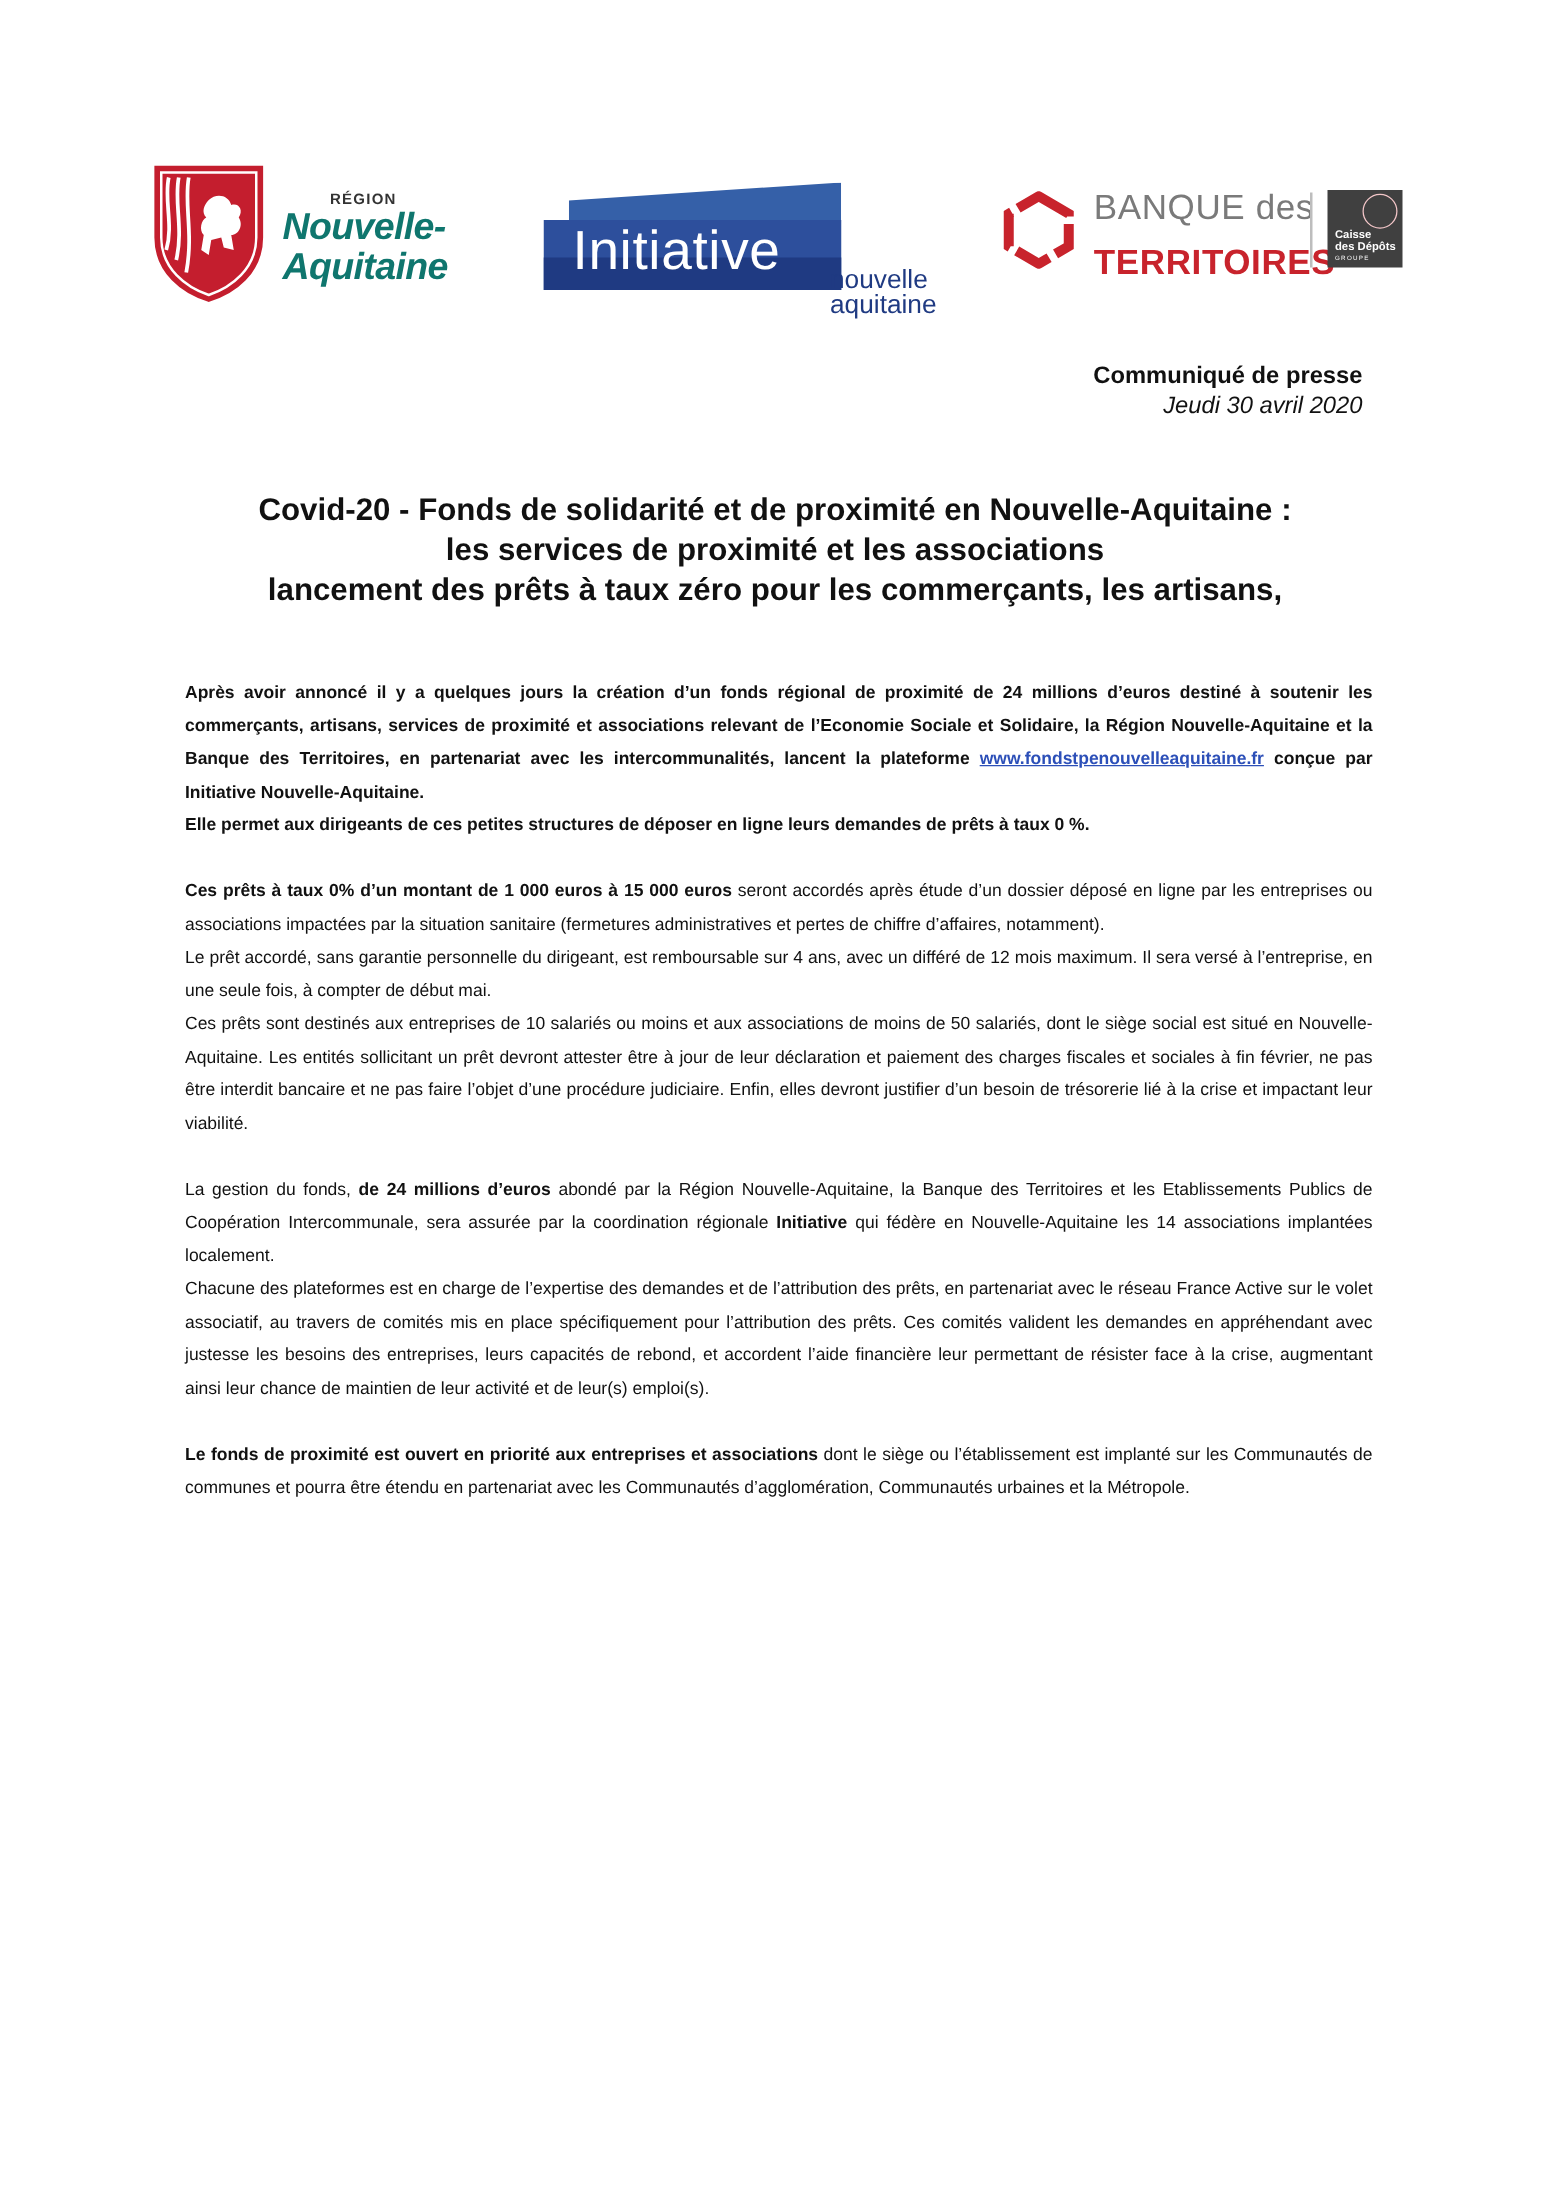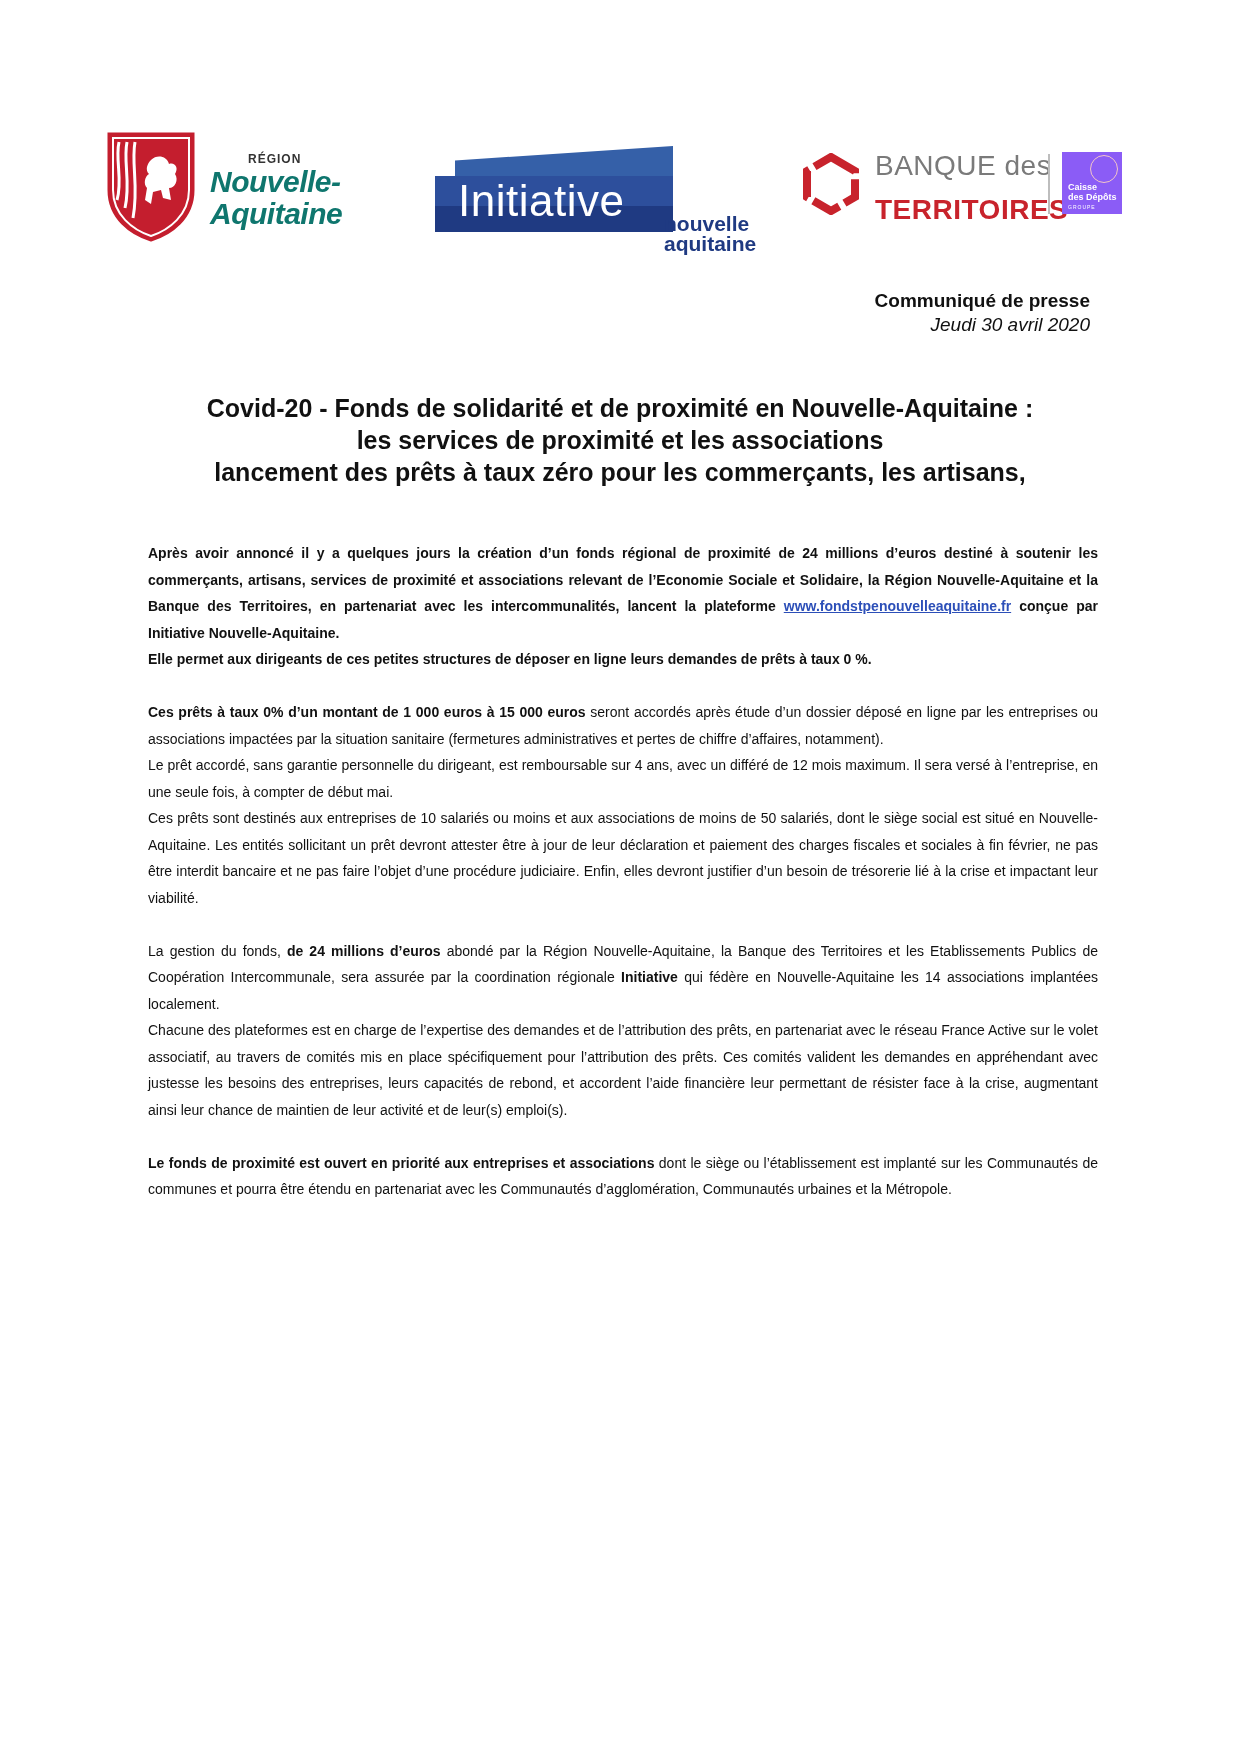--- a/index.html
+++ b/index.html
@@ -3,40 +3,40 @@
   <meta charset="utf-8">
   <style>
     html, body { margin: 0; padding: 0; background: #ffffff; }
     body { width: 1240px; height: 1754px; position: relative; overflow: hidden;
            font-family: "Liberation Sans", sans-serif; color: #111; }
     .page { position: absolute; left: 0; top: 0; width: 1240px; height: 1754px; background: #fff; }
 
     
     .logos { position: absolute; top: 118px; left: 100px; width: 1040px; height: 150px; }
     .logo { position: absolute; }
-    .logo-region { left: 0; top: 12px; width: 270px; height: 120px; }
+    .logo-region { left: 16px; top: 12px; width: 270px; height: 120px; }
     .logo-region .shield { position: absolute; left: 5px; top: 0; width: 92px; height: 112px; }
     .logo-region .txt { position: absolute; left: 110px; top: 22px; }
     .logo-region .small { font-size: 12px; font-weight: bold; letter-spacing: 1px; color: #333; margin-left: 38px; }
     .logo-region .big { font-size: 30px; font-weight: bold; font-style: italic; line-height: 32px; color: #0f766e; letter-spacing: -0.5px; }
 
     .logo-initiative { left: 330px; top: 28px; width: 340px; height: 110px; }
     .logo-initiative .band-top { position: absolute; left: 25px; top: 0; width: 218px; height: 32px; background: #3560a8;
       clip-path: polygon(0 45%, 100% 0, 100% 100%, 0 100%); }
     .logo-initiative .band { position: absolute; left: 5px; top: 30px; width: 238px; height: 56px; background: #2d4f9c; }
     .logo-initiative .band2 { position: absolute; left: 5px; top: 60px; width: 238px; height: 26px; background: #1f3a82; }
     .logo-initiative .word { position: absolute; left: 28px; top: 30px; font-size: 44px; color: #fff; font-weight: normal; letter-spacing: 0.5px; }
-    .logo-initiative .sub { position: absolute; left: 234px; top: 68px; font-size: 21px; color: #1f3a82; font-weight: bold; line-height: 20px; }
+    .logo-initiative .sub { position: absolute; left: 234px; top: 68px; font-size: 21px; color: #1f3a82; font-weight: normal; line-height: 20px; }
 
     .logo-banque { left: 700px; top: 30px; width: 340px; height: 80px; }
     .logo-banque .hex { position: absolute; left: 0; top: 5px; width: 62px; height: 62px; }
     .logo-banque .t1 { position: absolute; left: 75px; top: 2px; font-size: 28px; color: #7a7a7a; letter-spacing: 0.5px; }
     .logo-banque .t2 { position: absolute; left: 75px; top: 34px; font-size: 28px; color: #c8232c; font-weight: bold; letter-spacing: 0.5px; margin-top: 12px; }
     .logo-banque .sep { position: absolute; left: 248px; top: 6px; width: 2px; height: 60px; background: #bdbdbd; }
-    .logo-banque .cdc { position: absolute; left: 262px; top: 4px; width: 60px; height: 62px; background: #8b5cf6; color: #fff; }
+    .logo-banque .cdc { position: absolute; left: 262px; top: 4px; width: 60px; height: 62px; background: #404040; color: #fff; }
     .logo-banque .cdc .l { position: absolute; left: 6px; font-size: 9px; font-weight: bold; line-height: 10px; }
     .logo-banque .cdc .g { position: absolute; left: 6px; top: 52px; font-size: 5px; letter-spacing: 1px; }
     .logo-banque .cdc .seal { position: absolute; right: 4px; top: 3px; width: 26px; height: 26px; border: 1.5px solid #f3c6c8; border-radius: 50%; }
 
     
     .press { position: absolute; right: 150px; top: 289px; text-align: right; font-size: 19px; line-height: 24px; }
     .press .kind { font-weight: bold; }
     .press .date { font-style: italic; }
 
     

